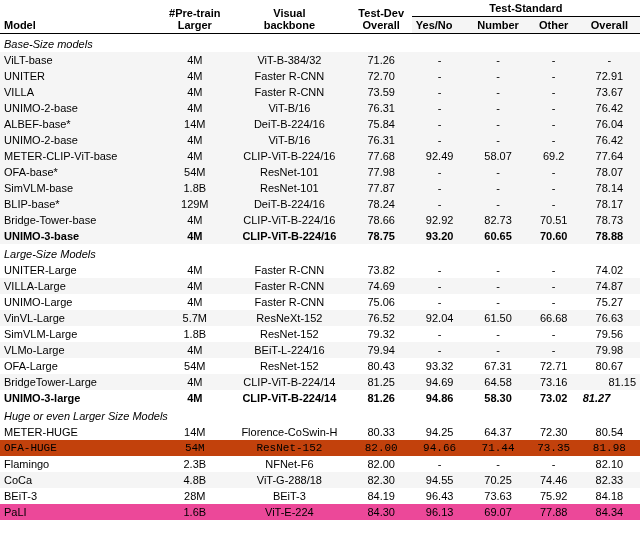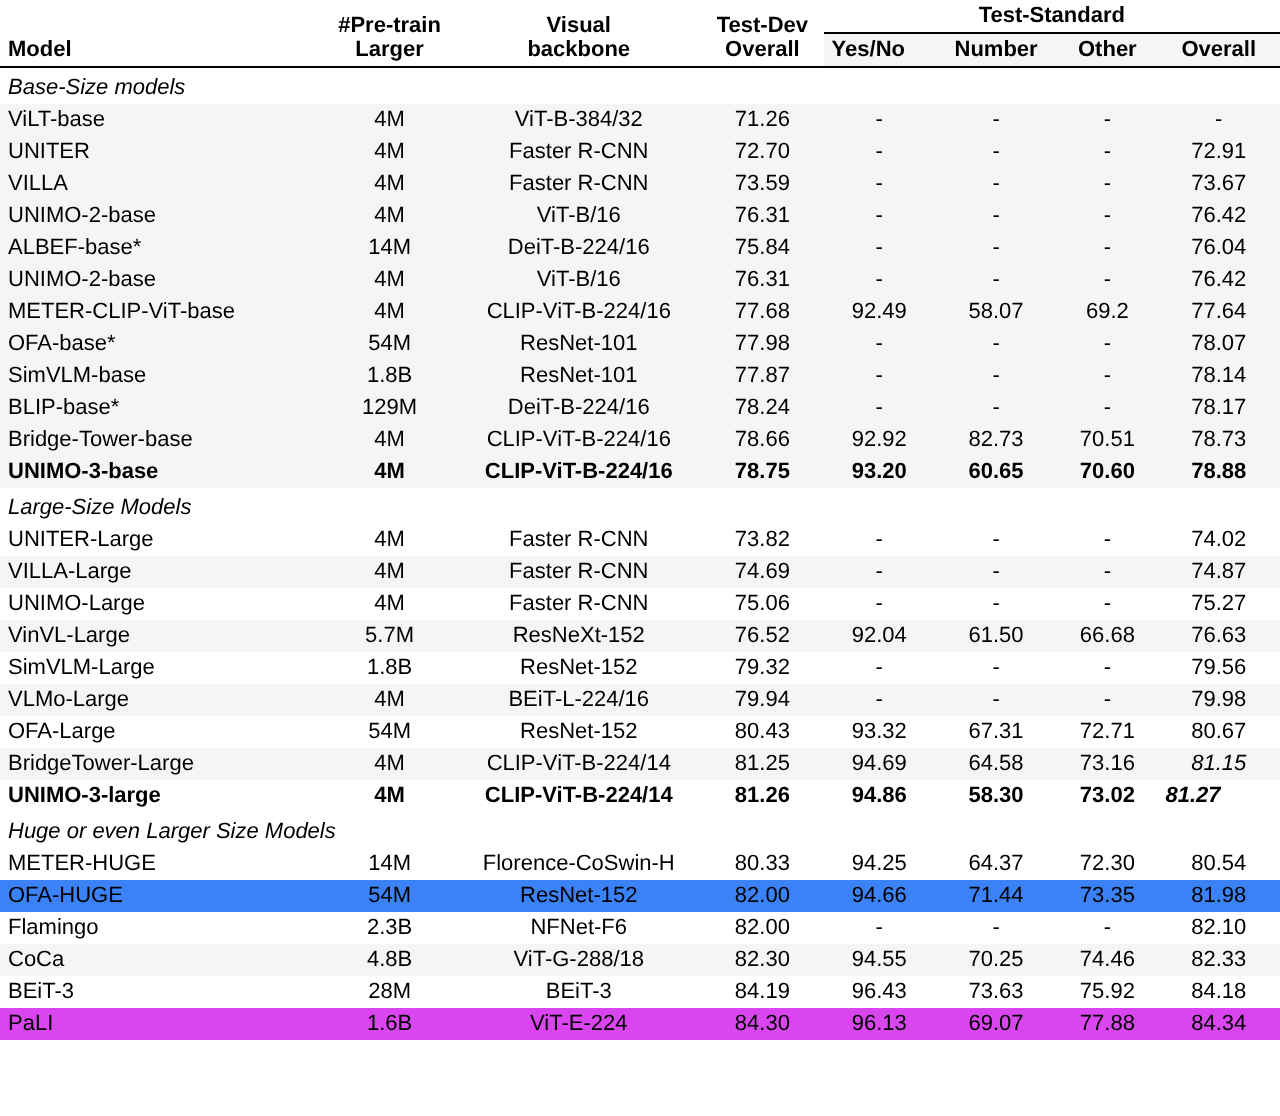--- a/index.html
+++ b/index.html
@@ -274,21 +274,21 @@
         <td style="text-align: center;">80.67</td>
       </tr>
       <tr style="background: rgb(245, 245, 245);">
         <td style="text-align: left;">BridgeTower-Large</td>
         <td style="text-align: center;">4M</td>
         <td style="text-align: center;">CLIP-ViT-B-224/14</td>
         <td style="text-align: center;">81.25</td>
         <td style="text-align: center;">94.69</td>
         <td style="text-align: center;">64.58</td>
         <td style="text-align: center;">73.16</td>
-        <td style="text-align: center; font-style: italic;">81.15</td>
+        <td style="text-align: right;">81.15</td>
       </tr>
       <tr class="bold-row">
         <td style="text-align: left;">UNIMO-3-large</td>
         <td style="text-align: center;">4M</td>
         <td style="text-align: center;">CLIP-ViT-B-224/14</td>
         <td style="text-align: center;">81.26</td>
         <td style="text-align: center;">94.86</td>
         <td style="text-align: center;">58.30</td>
         <td style="text-align: center;">73.02</td>
         <td style="text-align: left; font-style: italic;">81.27</td>
@@ -299,21 +299,21 @@
       <tr>
         <td style="text-align: left; margin-left: 14px;">METER-HUGE</td>
         <td style="text-align: center;">14M</td>
         <td style="text-align: center;">Florence-CoSwin-H</td>
         <td style="text-align: center;">80.33</td>
         <td style="text-align: center;">94.25</td>
         <td style="text-align: center;">64.37</td>
         <td style="text-align: center;">72.30</td>
         <td style="text-align: center;">80.54</td>
       </tr>
-      <tr style="background: #3b82f6;">
+      <tr style="background: #c2410c; font-family: Liberation Mono, monospace;">
         <td style="text-align: left;">OFA-HUGE</td>
         <td style="text-align: center;">54M</td>
         <td style="text-align: center;">ResNet-152</td>
         <td style="text-align: center;">82.00</td>
         <td style="text-align: center;">94.66</td>
         <td style="text-align: center;">71.44</td>
         <td style="text-align: center;">73.35</td>
         <td style="text-align: center;">81.98</td>
       </tr>
       <tr>
@@ -339,21 +339,21 @@
       <tr>
         <td style="text-align: left;">BEiT-3</td>
         <td style="text-align: center;">28M</td>
         <td style="text-align: center;">BEiT-3</td>
         <td style="text-align: center;">84.19</td>
         <td style="text-align: center;">96.43</td>
         <td style="text-align: center;">73.63</td>
         <td style="text-align: center;">75.92</td>
         <td style="text-align: center;">84.18</td>
       </tr>
-      <tr style="background: #d946ef;">
+      <tr style="background: #ec4899;">
         <td style="text-align: left;">PaLI</td>
         <td style="text-align: center;">1.6B</td>
         <td style="text-align: center;">ViT-E-224</td>
         <td style="text-align: center;">84.30</td>
         <td style="text-align: center;">96.13</td>
         <td style="text-align: center;">69.07</td>
         <td style="text-align: center;">77.88</td>
         <td style="text-align: center;">84.34</td>
       </tr>
     </tbody>

